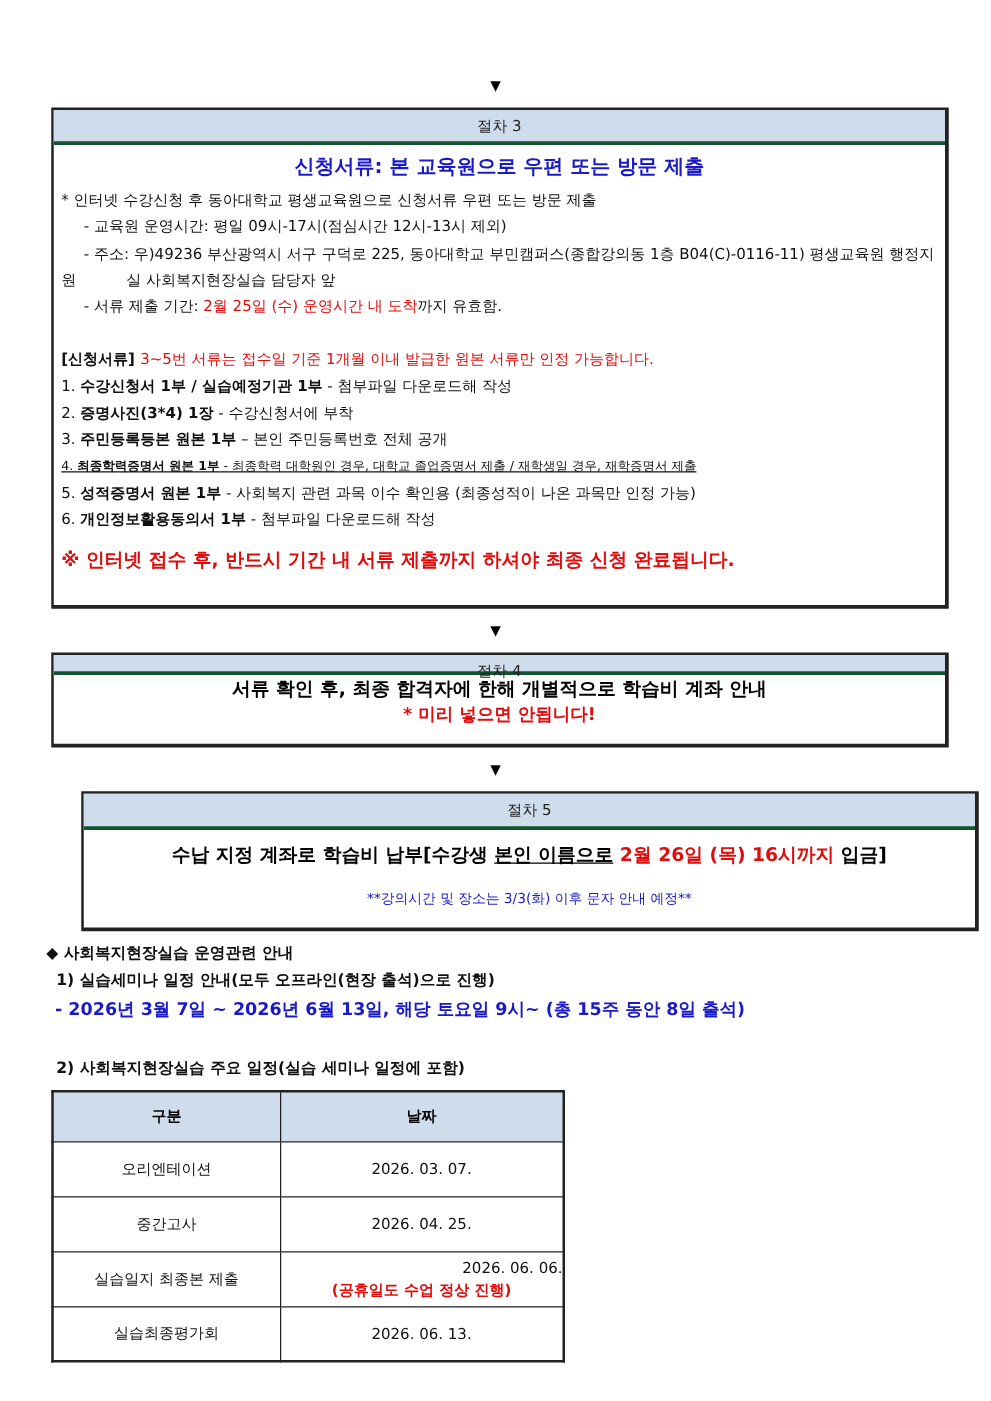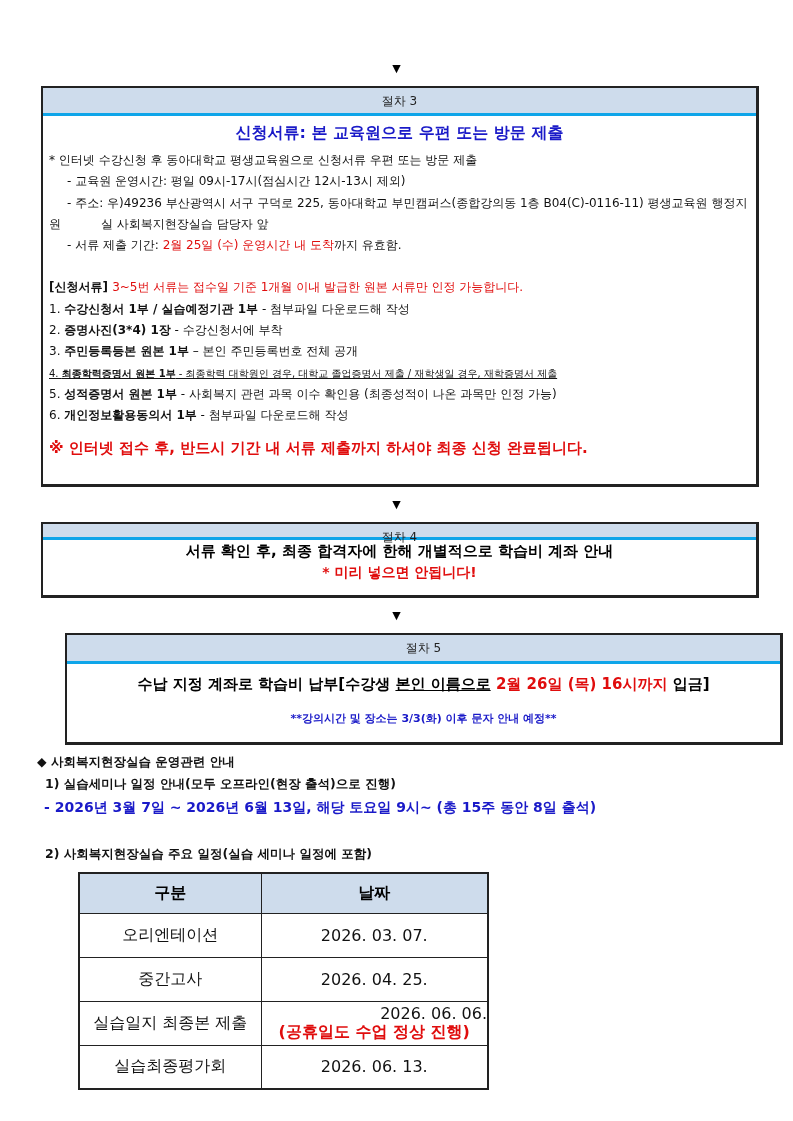--- a/index.html
+++ b/index.html
@@ -1,20 +1,20 @@
 <!DOCTYPE html>
 <html><head>
 <meta charset="utf-8">
 <style>
   * { box-sizing: border-box; margin: 0; padding: 0; }
   html, body { width: 793px; height: 1121px; background: #ffffff; }
   body { font-family: "DejaVu Sans", "Liberation Sans", sans-serif; color: #000; position: relative; overflow: hidden; }
   .arrow { position: absolute; left: 0; width: 793px; text-align: center; font-size: 11px; line-height: 12px; color: #000; }
   .box { position: absolute; left: 41px; width: 718px; border: 2px solid #222; border-right-width: 3px; border-bottom-width: 3px; background: #fff; }
-  .box-head { background: #cedcec; border-bottom: 3px solid #0ea5e9; text-align: center; font-size: 12px; color: #222; }
+  .box-head { background: #cedcec; border-bottom: 3px solid #14532d; text-align: center; font-size: 12px; color: #222; }
   .red { color: #e00d0d; font-weight: normal; }
   .b { font-weight: bold; }
   .u { text-decoration: underline; }
 
   
   #step3 { top: 86px; height: 401px; }
   #step3 .box-head { height: 28px; line-height: 26px; }
   .s3-title { text-align: center; font-size: 16px; font-weight: bold; color: #1a1ac8; margin-top: 6px; line-height: 22px; }
   .s3-body { padding: 0 6px; font-size: 12px; line-height: 21.3px; color: #111; }
   .s3-body .ind { padding-left: 18px; }
@@ -24,31 +24,31 @@
   
   #step4 { top: 522px; height: 76px; }
   #step4 .box-head { height: 16px; line-height: 27px; }
   .s4-l1 { text-align: center; font-size: 15px; font-weight: bold; line-height: 20px; margin-top: 1px; }
   .s4-l2 { text-align: center; font-size: 14px; font-weight: bold; color: #e00d0d; line-height: 22px; }
 
   
   #step5 { top: 633px; height: 112px; margin-left: 24px; }
   #step5 .box-head { height: 29px; line-height: 27px; }
   .s5-l1 { text-align: center; font-size: 15px; font-weight: bold; line-height: 22px; margin-top: 9px; }
-  .s5-l2 { text-align: center; font-size: 11px; font-weight: bold; color: #1a1ac8; margin-top: 16px; }
+  .s5-l2 { text-align: center; font-size: 11px; font-weight: normal; color: #1a1ac8; margin-top: 16px; }
 
   
   .sec { position: absolute; left: 37px; font-size: 12.5px; font-weight: bold; color: #111; }
   #sec-title { top: 754px; }
   #sec-1 { top: 776px; left: 45px; }
   #sec-1-detail { top: 799px; left: 44px; font-size: 14px; color: #1a1ac8; }
   #sec-2 { top: 846px; left: 45px; }
 
   
-  #schedule { position: absolute; left: 41px; top: 872px; width: 411px; border-collapse: collapse; font-size: 16px; margin-left: 37px; }
+  #schedule { position: absolute; left: 41px; top: 872px; width: 411px; border-collapse: collapse; font-size: 12px; }
   #schedule th, #schedule td { border: 1px solid #222; text-align: center; vertical-align: middle; }
   #schedule { border: 2px solid #222; }
   #schedule th { background: #cedcec; height: 40px; font-weight: bold; }
   #schedule td { height: 44px; color: #111; }
   #schedule td.col1 { width: 182px; }
   .tbl-note { color: #e00d0d; font-weight: bold; display: block; line-height: 18px; }
 </style>
 </head>
 <body>
 

